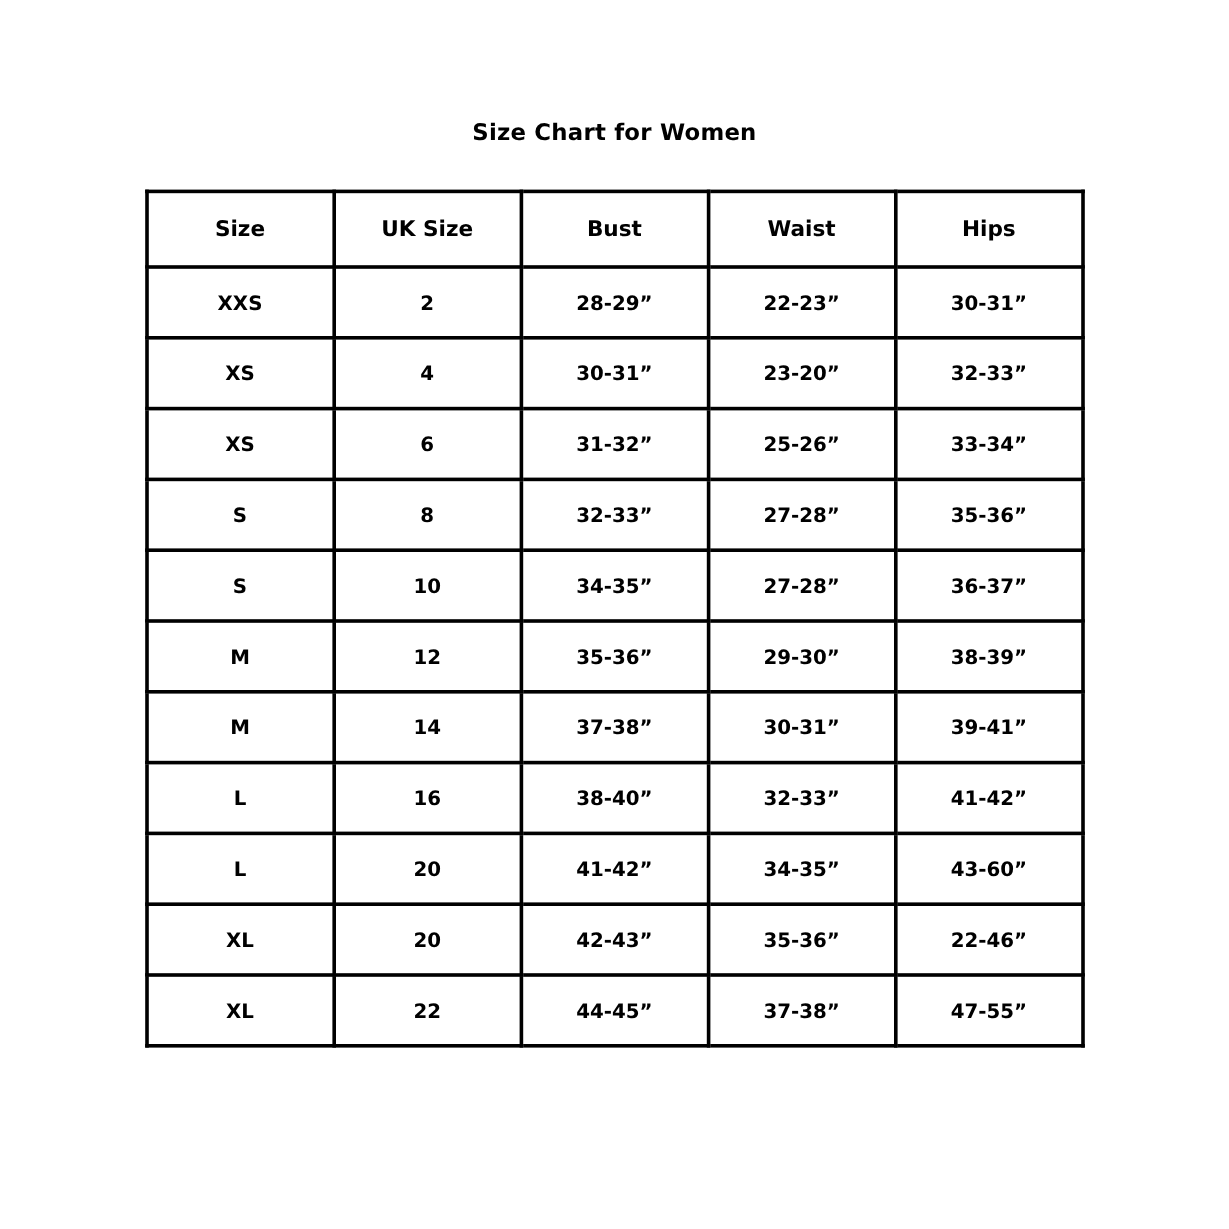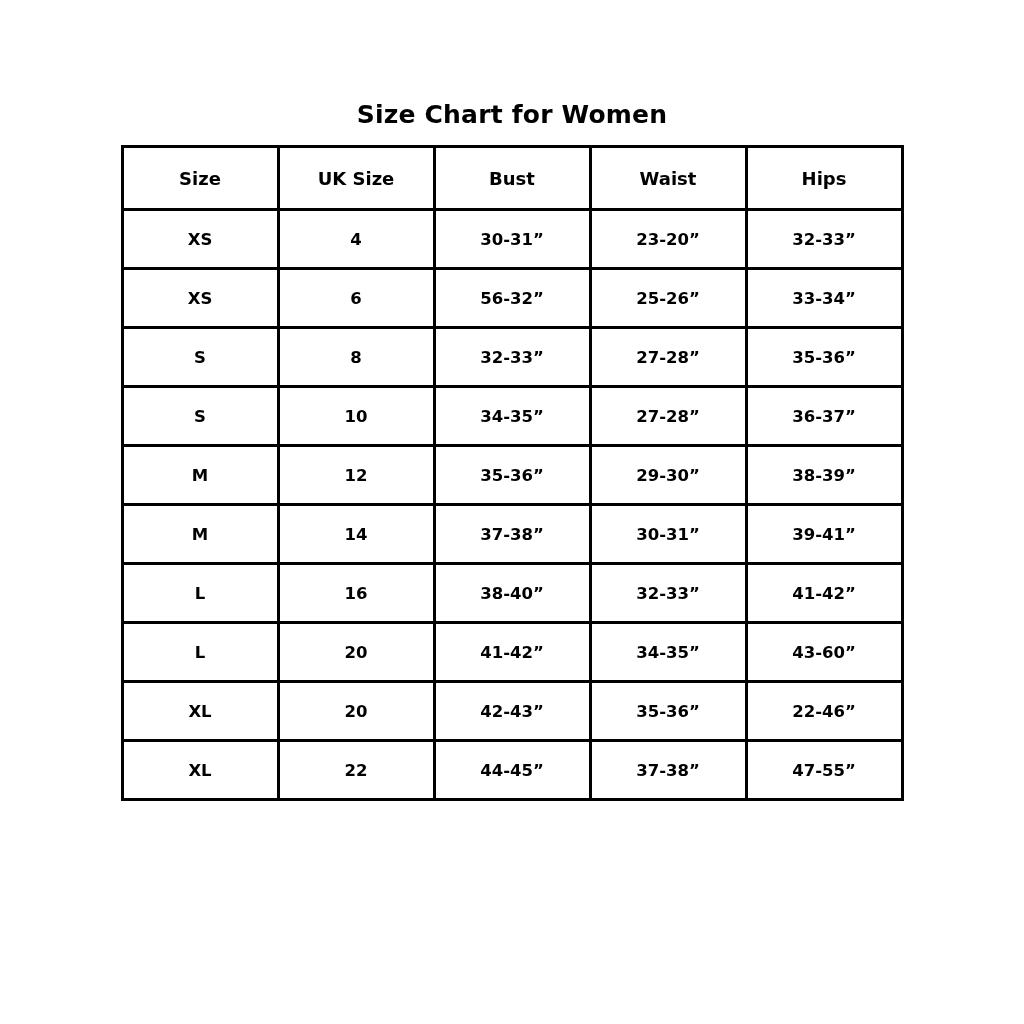--- a/index.html
+++ b/index.html
@@ -18,28 +18,28 @@
   .page {
     width: 1024px;
     height: 1024px;
     box-sizing: border-box;
     display: flex;
     flex-direction: column;
     align-items: center;
   }
   .chart-title {
     margin-top: 100px;
-    font-size: 25px;
+    font-size: 19px;
     font-weight: bold;
     letter-spacing: 0.2px;
     text-align: center;
     color: #000;
   }
   .table-wrap {
-    margin-top: 16px;
+    margin-top: 36px;
   }
   table.size-chart {
     border-collapse: collapse;
     table-layout: fixed;
     width: 780px;
   }
   table.size-chart th,
   table.size-chart td {
     border: 3px solid #000000;
     text-align: center;
@@ -82,30 +82,37 @@
         <tr>
           <th>Size</th>
           <th>UK Size</th>
           <th>Bust</th>
           <th>Waist</th>
           <th>Hips</th>
         </tr>
       </thead>
       <tbody>
         <tr>
+          <td>XXS</td>
+          <td>2</td>
+          <td>28-29”</td>
+          <td>22-23”</td>
+          <td>30-31”</td>
+        </tr>
+        <tr>
           <td>XS</td>
           <td>4</td>
           <td>30-31”</td>
           <td>23-20”</td>
           <td>32-33”</td>
         </tr>
         <tr>
           <td>XS</td>
           <td>6</td>
-          <td>56-32”</td>
+          <td>31-32”</td>
           <td>25-26”</td>
           <td>33-34”</td>
         </tr>
         <tr>
           <td>S</td>
           <td>8</td>
           <td>32-33”</td>
           <td>27-28”</td>
           <td>35-36”</td>
         </tr>

